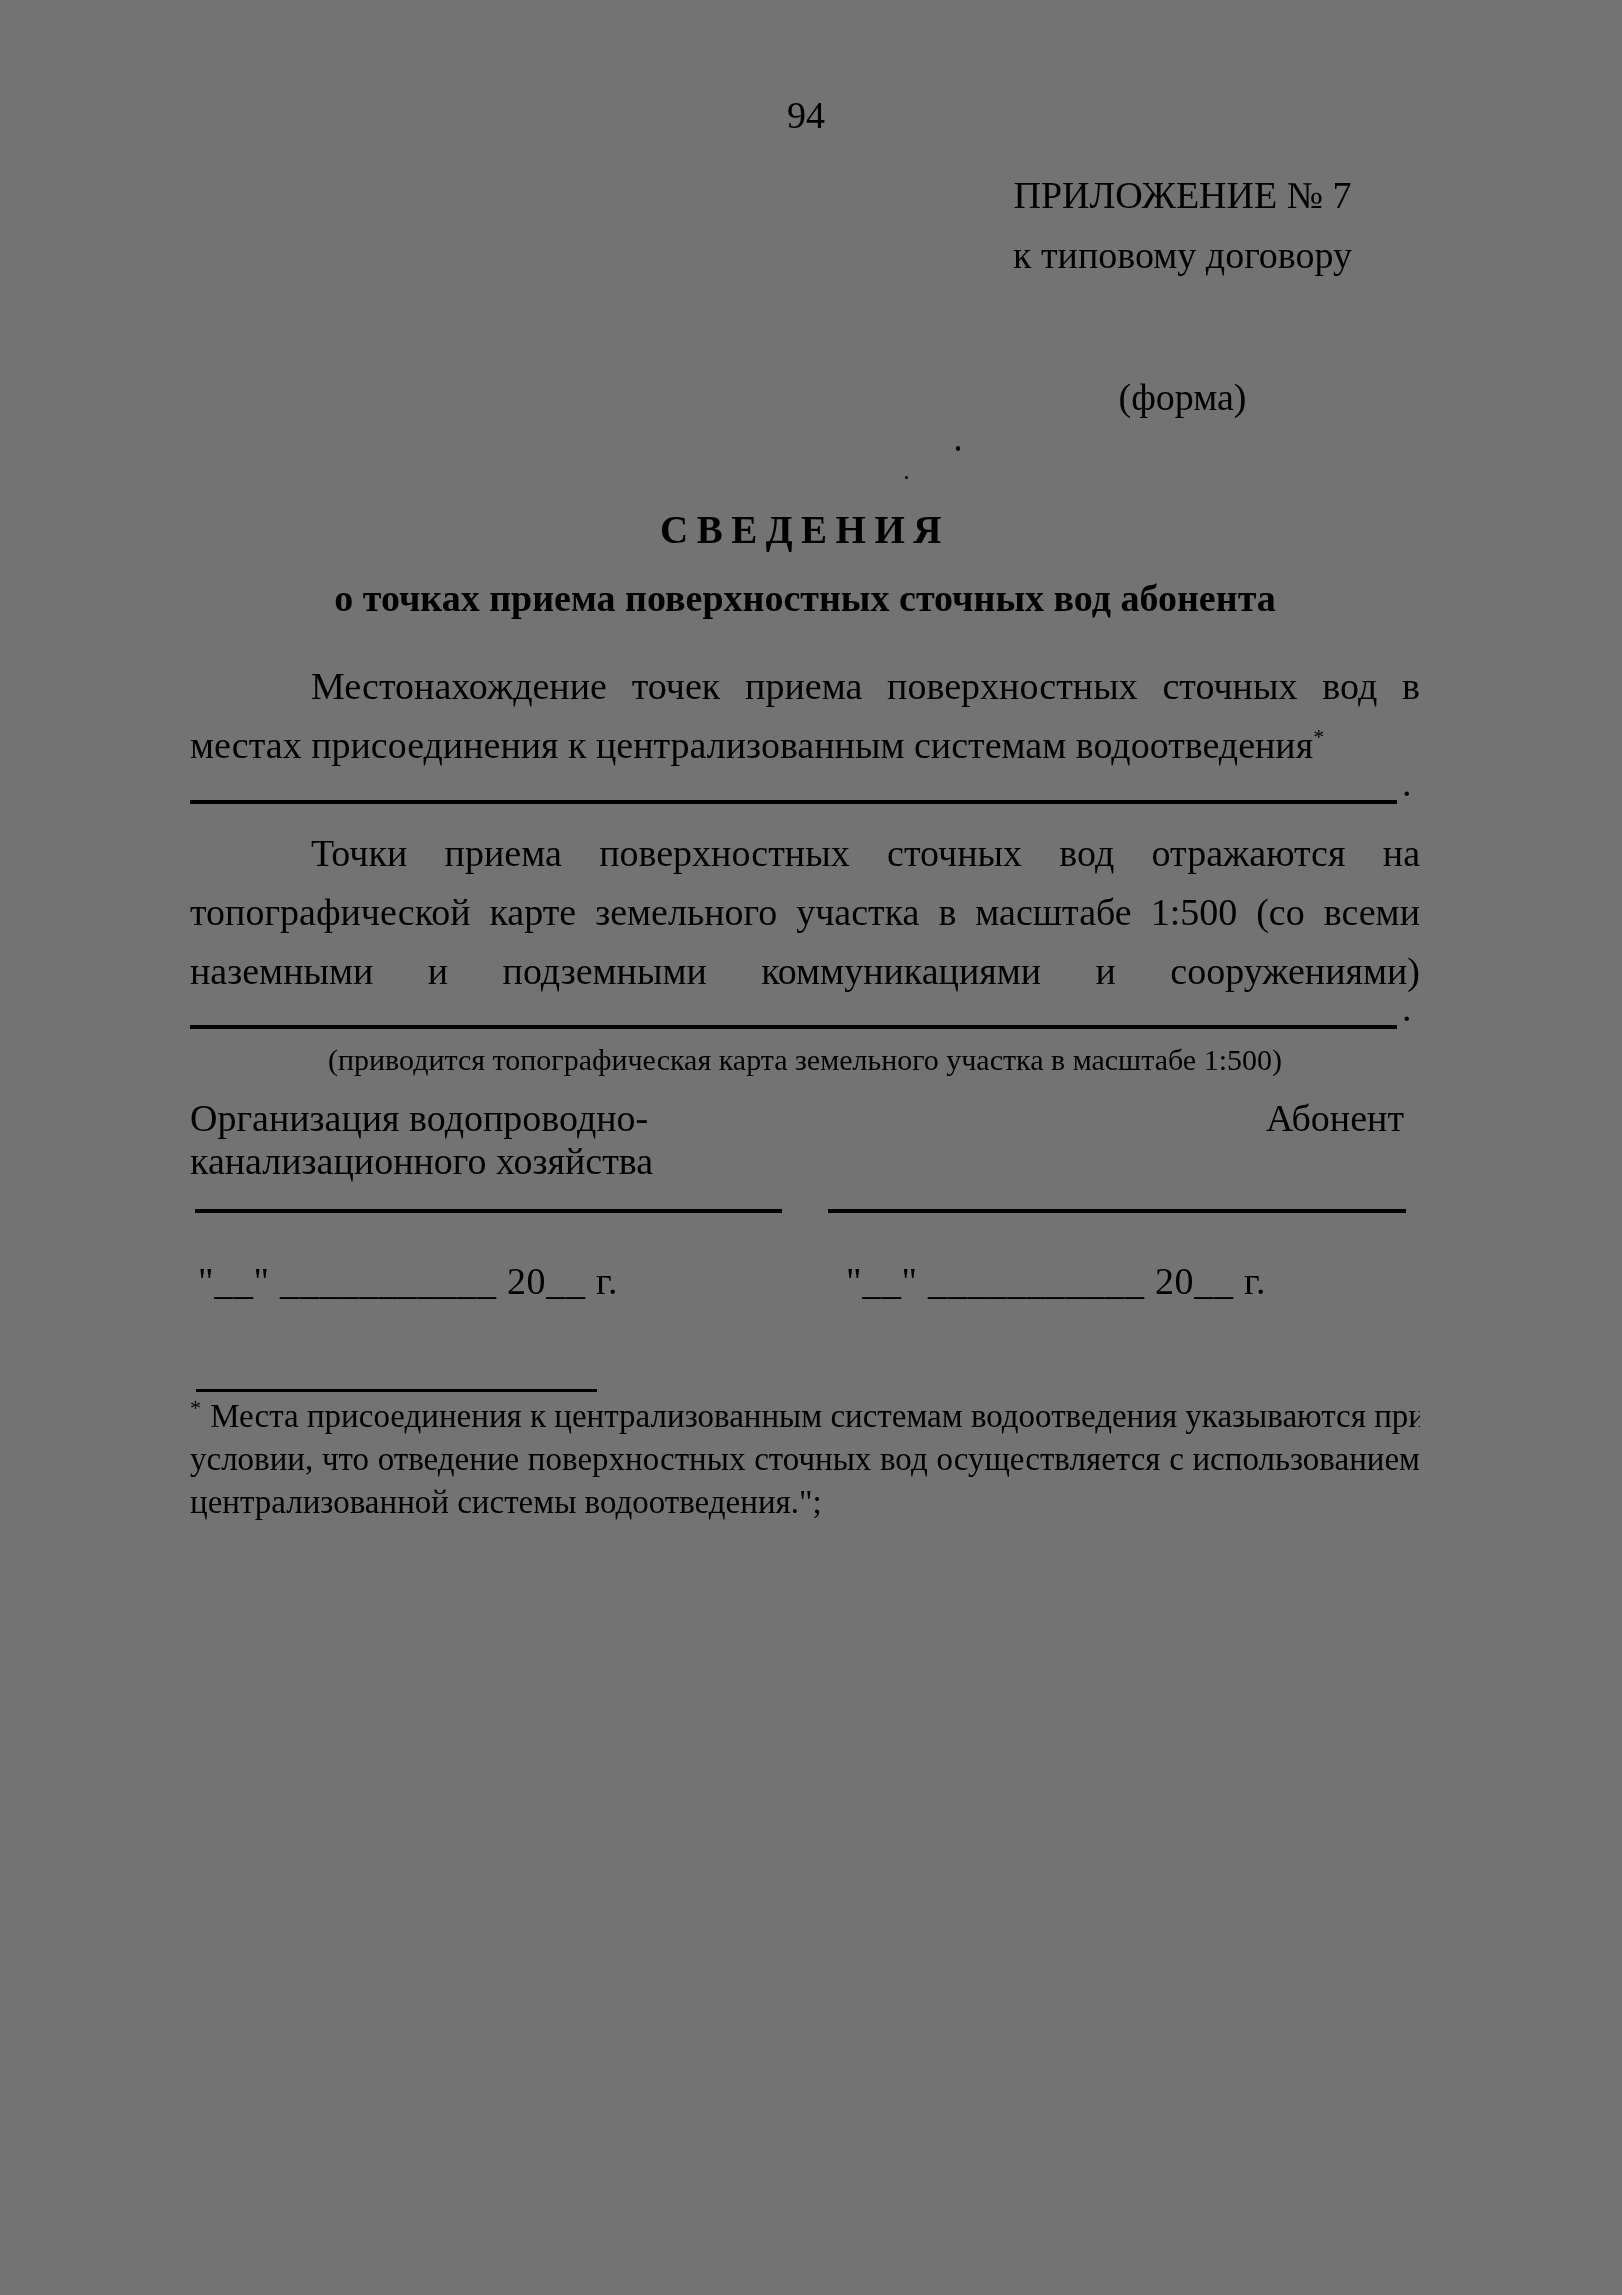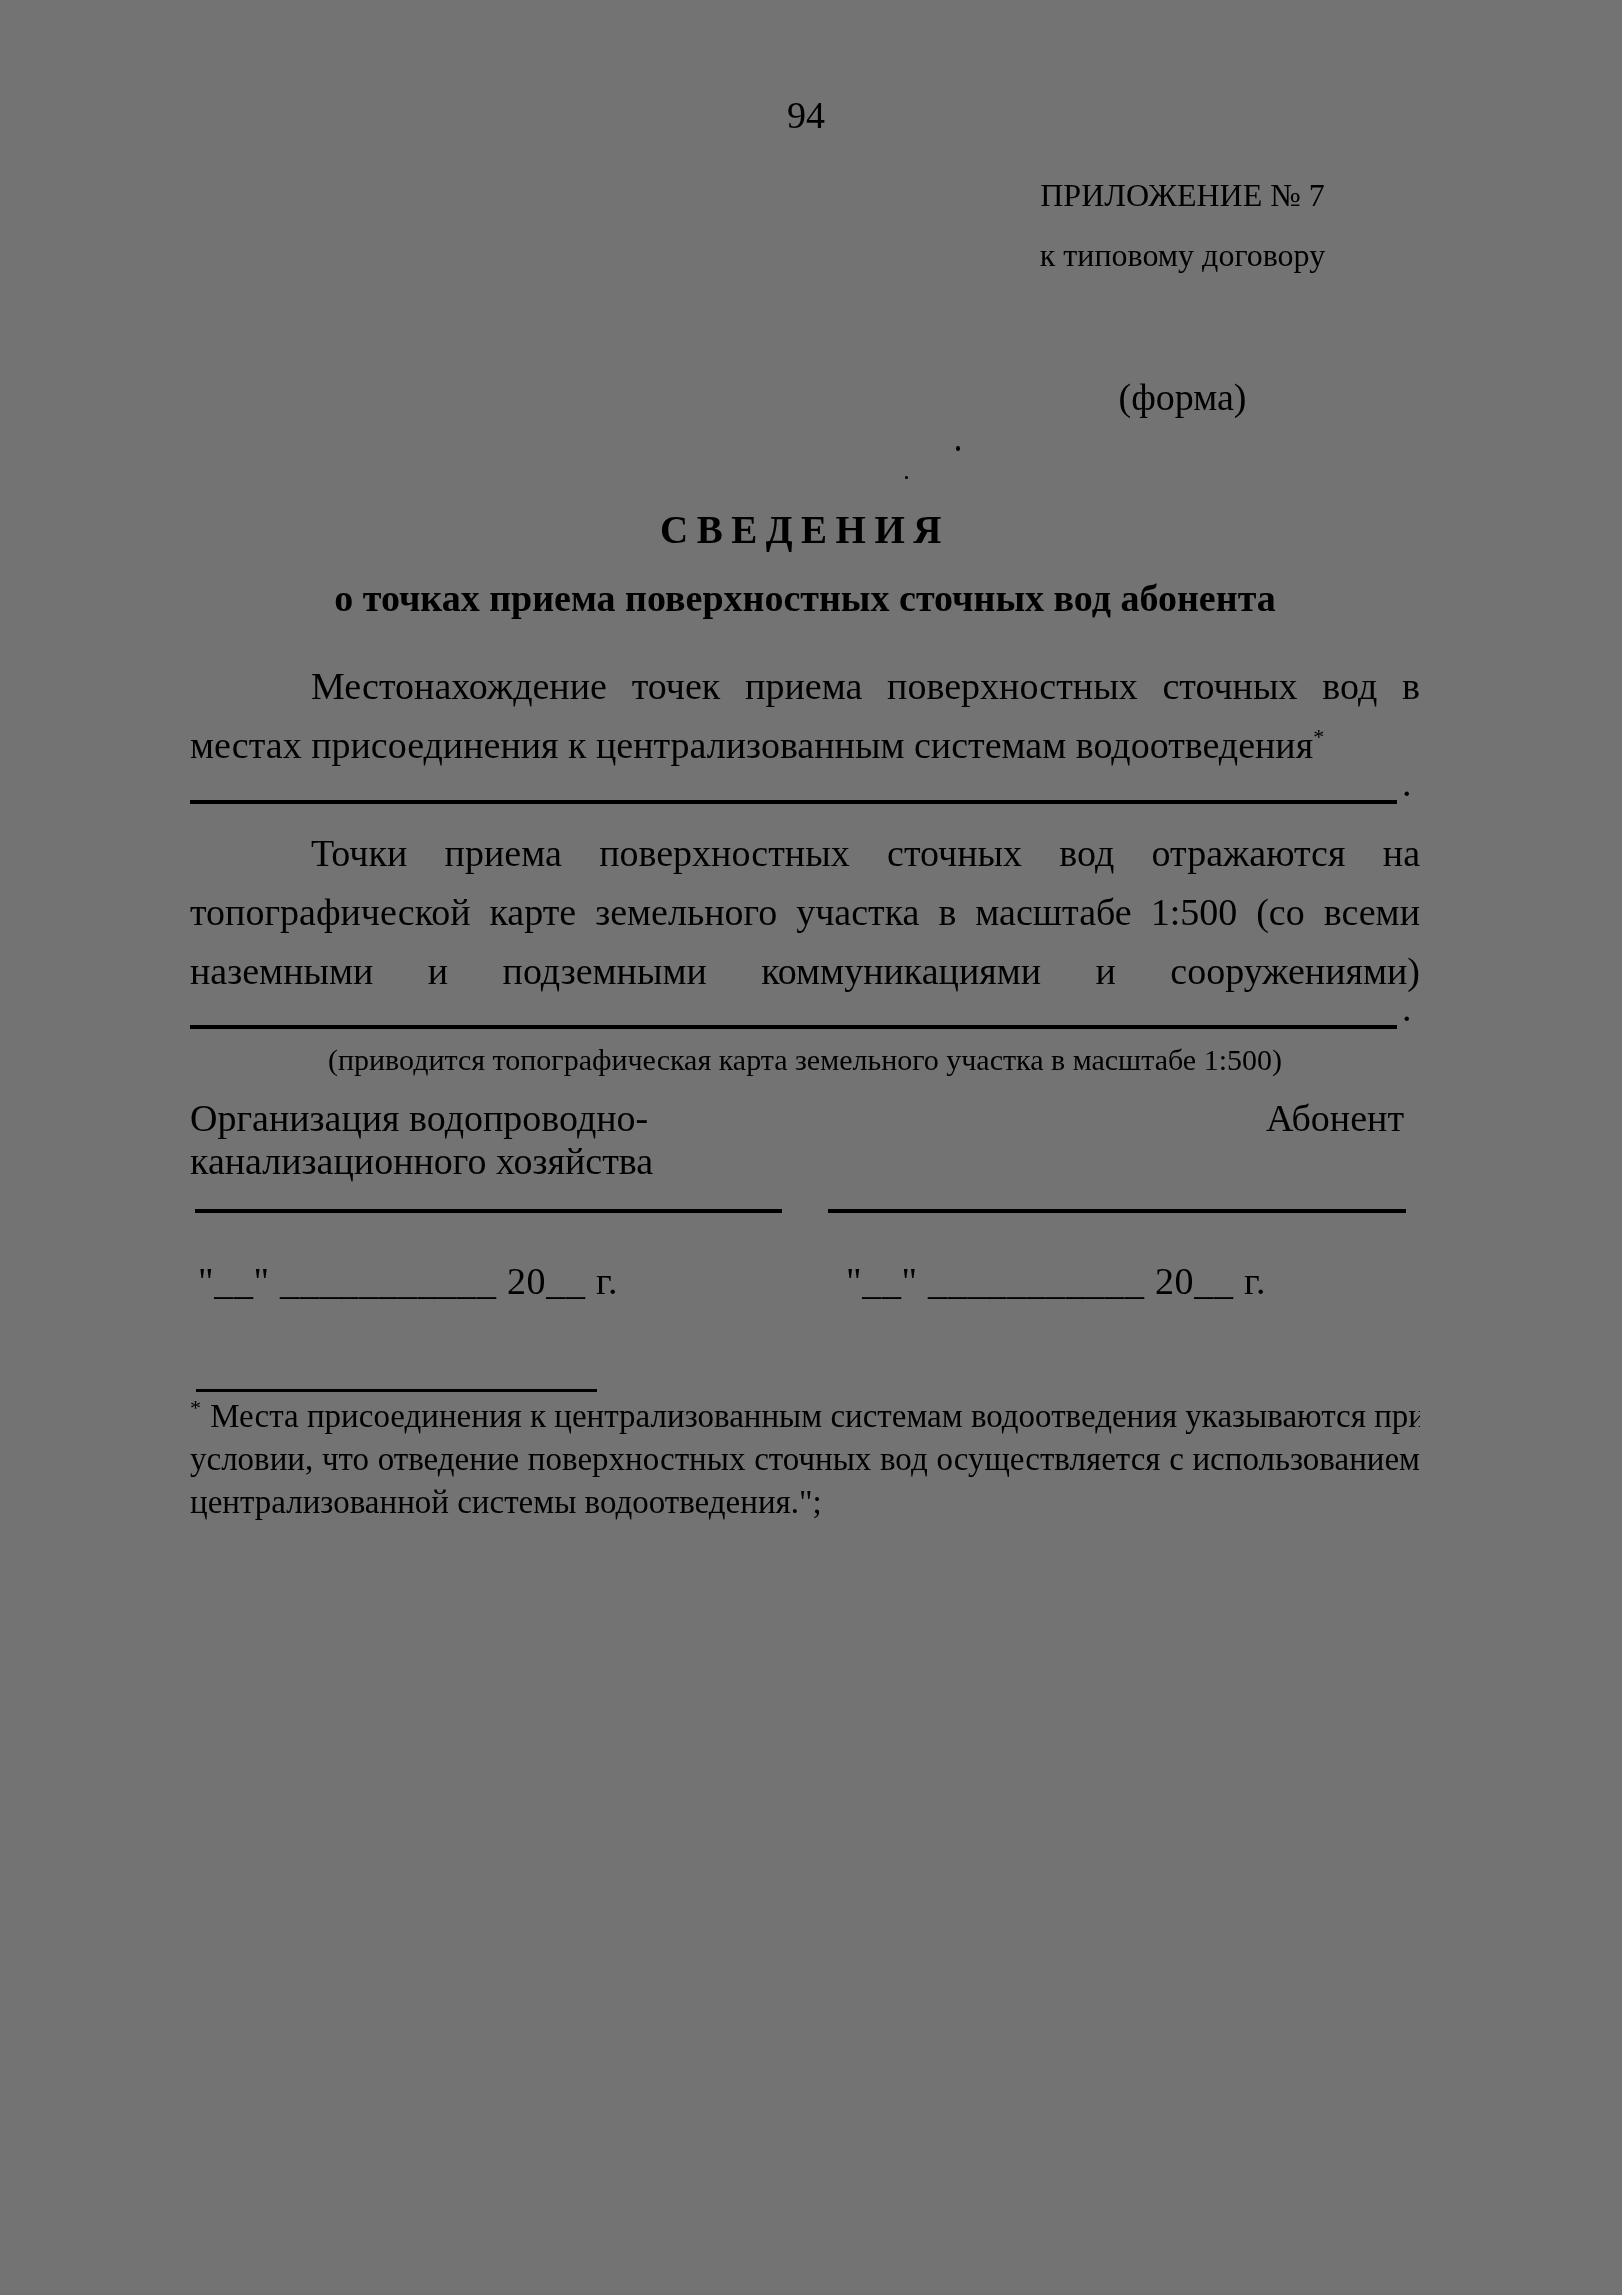--- a/index.html
+++ b/index.html
@@ -12,21 +12,21 @@
     font-family:"Liberation Serif","DejaVu Serif",serif;
     overflow:hidden;
   }
   .abs { position:absolute; }
   .body-text { font-size:38px; line-height:59px; }
   .col { left:190px; width:1230px; }
   .just-line { text-align:justify; text-align-last:justify; overflow:hidden; white-space:nowrap; }
   .plain-line { text-align:left; white-space:nowrap; }
   .indent { text-indent:121px; }
   .page-number { font-size:38px; line-height:46px; }
-  .header-block { font-size:32px; line-height:60px; text-align:center; }
+  .header-block { font-size:38px; line-height:60px; text-align:center; }
   .forma { font-size:38px; line-height:46px; text-align:center; }
   .h-main { font-size:39px; line-height:46px; font-weight:bold; letter-spacing:8.5px; text-align:center; }
   .h-sub { font-size:38px; line-height:46px; font-weight:bold; text-align:center; }
   .rule { background:#000; height:3.9px; }
   .rule-dot { font-size:38px; line-height:38px; }
   .caption { font-size:30px; line-height:35px; text-align:center; }
   .party { font-size:38px; line-height:43px; }
   .party-right { font-size:38px; line-height:43px; text-align:right; }
   .date-row { font-size:38px; line-height:46px; white-space:nowrap; letter-spacing:0.7px; }
   .footnote { font-size:33px; line-height:43px; }

